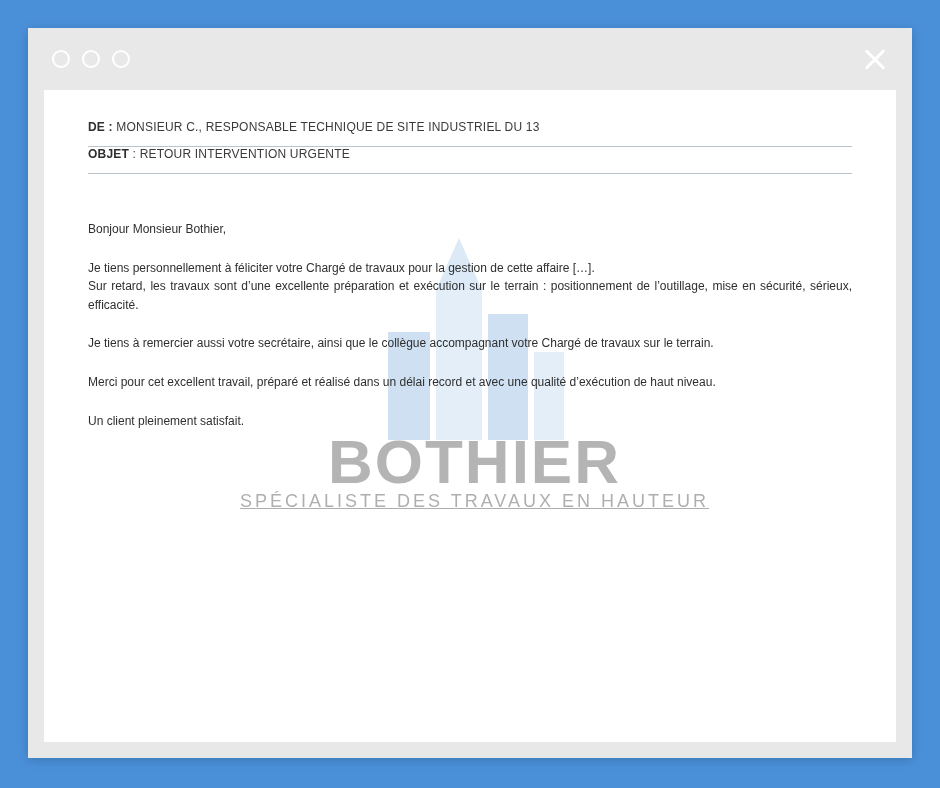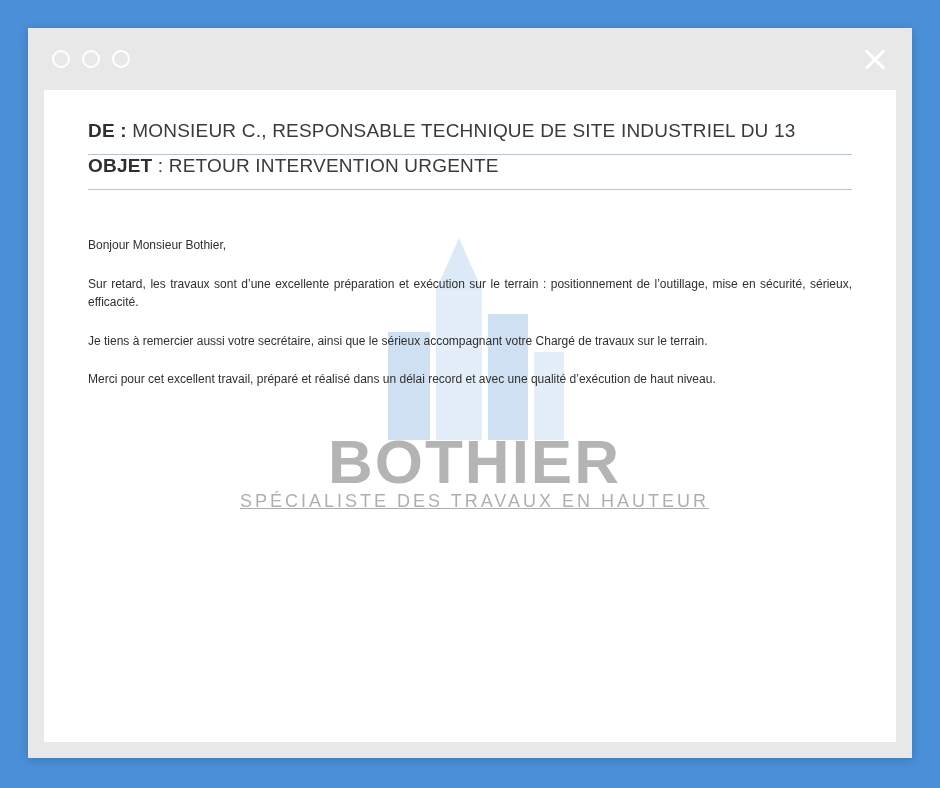--- a/index.html
+++ b/index.html
@@ -135,21 +135,21 @@
   .wm-tag {
     font-size: 18px;
     letter-spacing: 3px;
     color: #9b9b9b;
     opacity: 0.8;
     margin-top: -6px;
     text-decoration: underline;
   }
 
   .field-row {
-    font-size: 19px;
+    font-size: 12px;
     color: #3a3a3a;
     padding-bottom: 12px;
     border-bottom: 1px solid #b9c3cc;
     letter-spacing: 0.2px;
   }
   .field-row + .field-row {
   }
   .field-label {
     font-weight: bold;
     color: #2f2f2f;
@@ -206,20 +206,22 @@
         <span>MONSIEUR C., RESPONSABLE TECHNIQUE DE SITE INDUSTRIEL DU 13</span>
       </div>
 
       <div class="field-row">
         <span class="field-label">OBJET</span>
         <span>: RETOUR INTERVENTION URGENTE</span>
       </div>
 
       <div class="letter">
         <p>Bonjour Monsieur Bothier,</p>
+        <p class="tight">Je tiens personnellement à féliciter votre Chargé de travaux pour la gestion de cette affaire […].</p>
         <p>Sur retard, les travaux sont d’une excellente préparation et exécution sur le terrain : positionnement de l’outillage, mise en sécurité, sérieux, efficacité.</p>
-        <p>Je tiens à remercier aussi votre secrétaire, ainsi que le sérieux accompagnant votre Chargé de travaux sur le terrain.</p>
+        <p>Je tiens à remercier aussi votre secrétaire, ainsi que le collègue accompagnant votre Chargé de travaux sur le terrain.</p>
         <p>Merci pour cet excellent travail, préparé et réalisé dans un délai record et avec une qualité d’exécution de haut niveau.</p>
+        <p>Un client pleinement satisfait.</p>
       </div>
 
     </div>
   </div>
 </div>
 
 </body></html>

